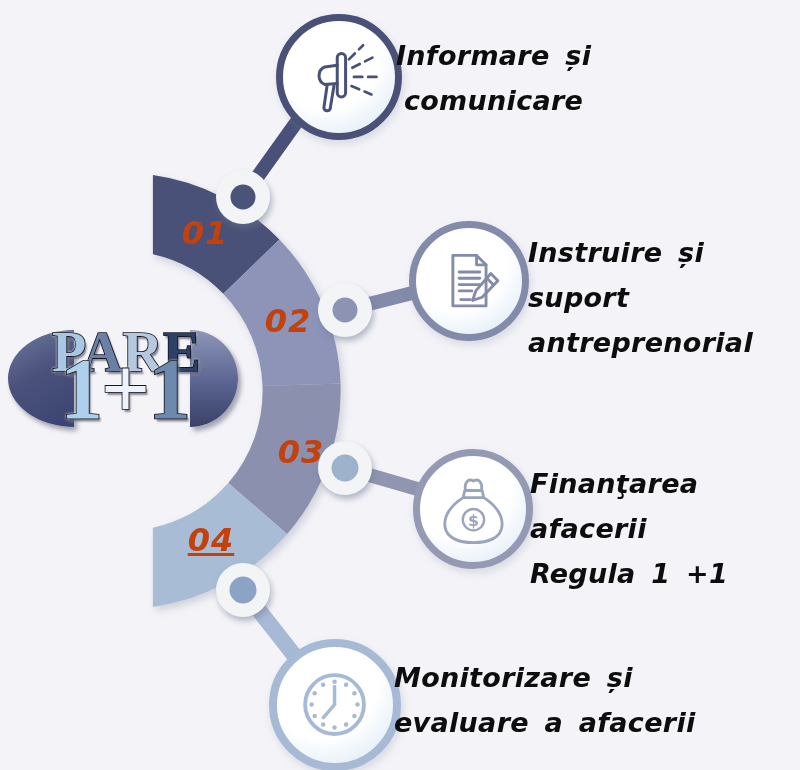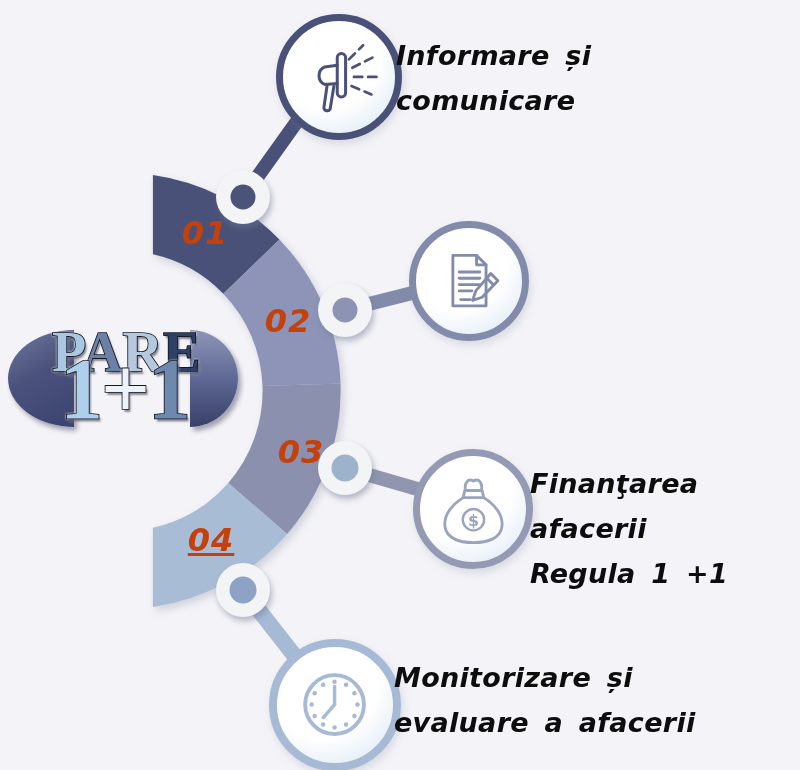--- a/index.html
+++ b/index.html
@@ -22,21 +22,21 @@
   .num{position:absolute;transform:translate(-50%,-50%);
        font:italic 800 32px "DejaVu Sans",sans-serif;color:#c2410c;letter-spacing:1px;}
   .n1{left:205px;top:233px;}
   .n2{left:288px;top:321px;text-align:right;}
   .n3{left:277px;top:452px;margin-left:24px;}
   .n4{left:211px;top:540px;text-decoration:underline;}
 
   .step-label{position:absolute;white-space:pre-line;
        font:italic 700 27px "DejaVu Sans",sans-serif;color:#0d0d0d;
        line-height:45px;letter-spacing:.3px;word-spacing:6px;}
-  .t1{left:396px;top:33px;}
+  .t1{left:396px;top:33px;text-align:center;}
   .t2{left:528px;top:230px;}
   .t3{left:530px;top:461px;}
   .t4{left:394px;top:655px;}
 
   
   .logo{position:absolute;left:8px;top:322px;width:230px;height:114px;}
   .logo .half{position:absolute;top:8px;height:97px;box-shadow:3px 4px 5px rgba(60,60,90,.45);}
   .logo .half-l{left:0;width:66px;border-radius:66px 0 0 66px / 48.5px 0 0 48.5px;
       background:linear-gradient(150deg,#707a9f 0%,#4a527c 45%,#3a4270 100%);}
   .logo .half-r{left:182px;width:48px;border-radius:0 48px 48px 0 / 0 48.5px 48.5px 0;
@@ -145,20 +145,22 @@
     </svg>
   </div>
 
   <div class="num n1">01</div>
   <div class="num n2">02</div>
   <div class="num n3">03</div>
   <div class="num n4">04</div>
 
   <div class="step-label t1">Informare și
 comunicare</div>
+  <div class="step-label t2">Instruire și suport
+antreprenorial</div>
   <div class="step-label t3">Finanţarea afacerii
 Regula 1 +1</div>
   <div class="step-label t4">Monitorizare și
 evaluare a afacerii</div>
 
   <div class="logo">
     <div class="half half-l"></div>
     <div class="half half-r"></div>
     <div class="logo-word"><span class="lp">P</span><span class="la">A</span><span class="lr">R</span><span class="le">E</span></div>
     <div class="logo-formula"><span class="f1">1</span><span class="fp">+</span><span class="f2">1</span></div>

